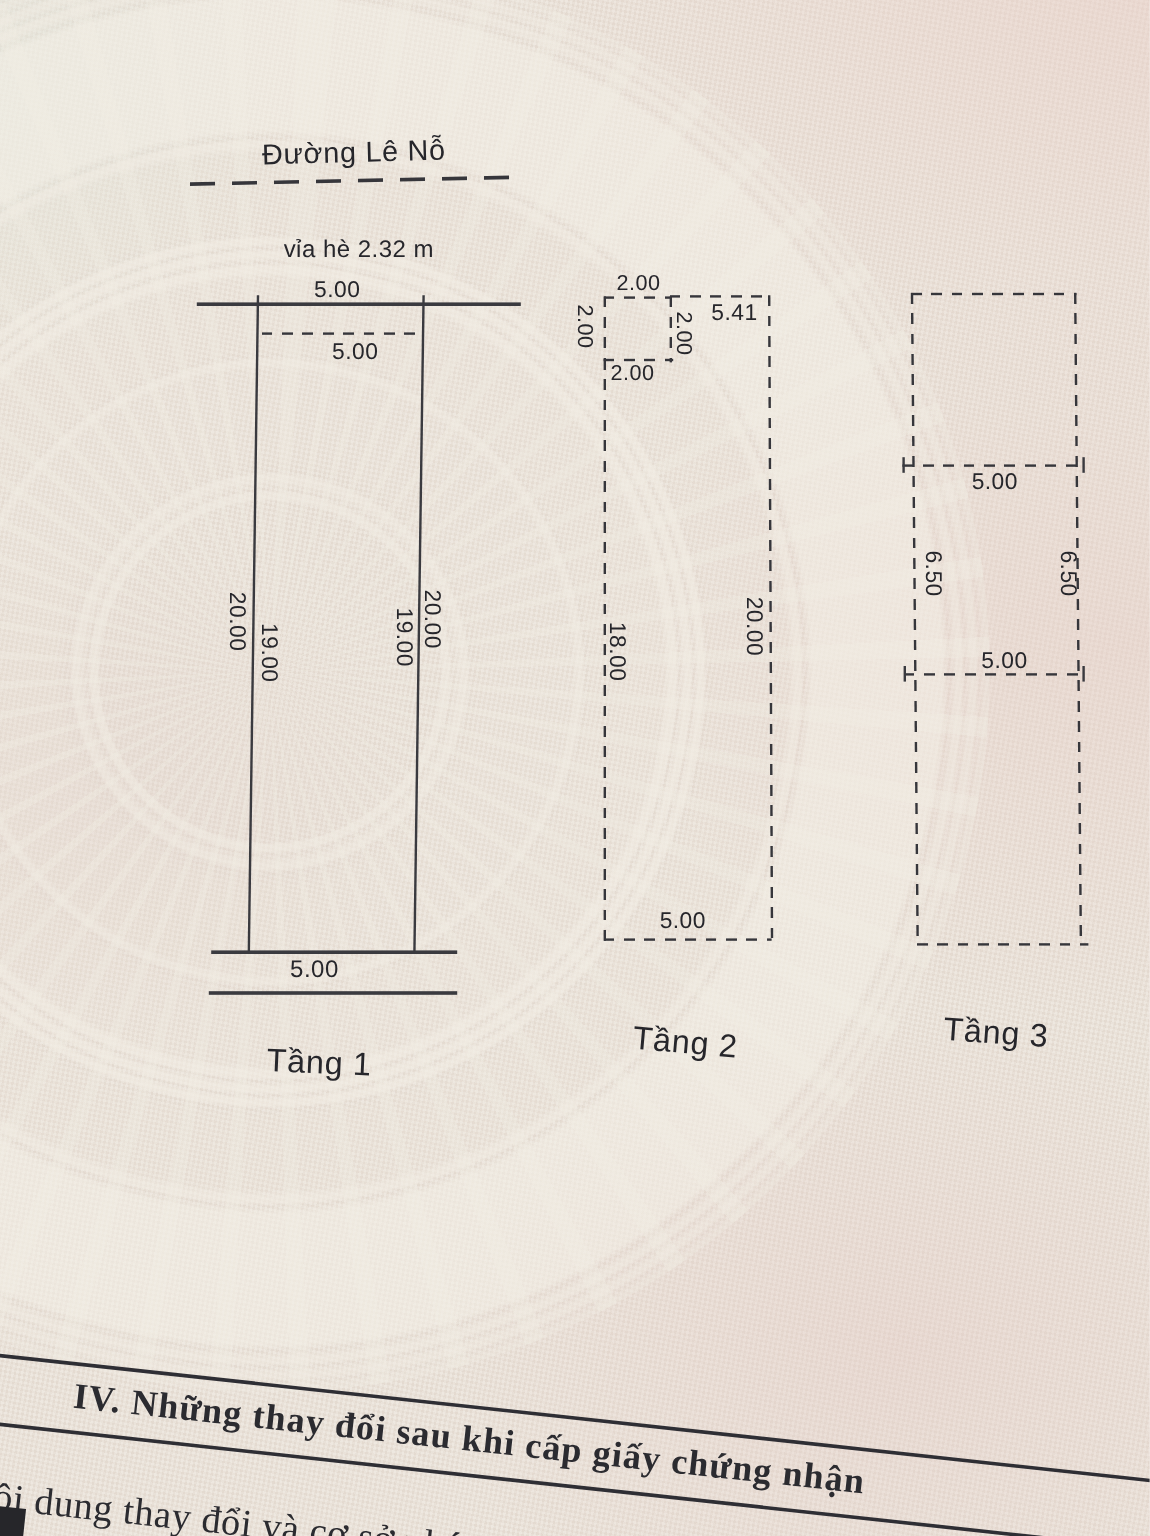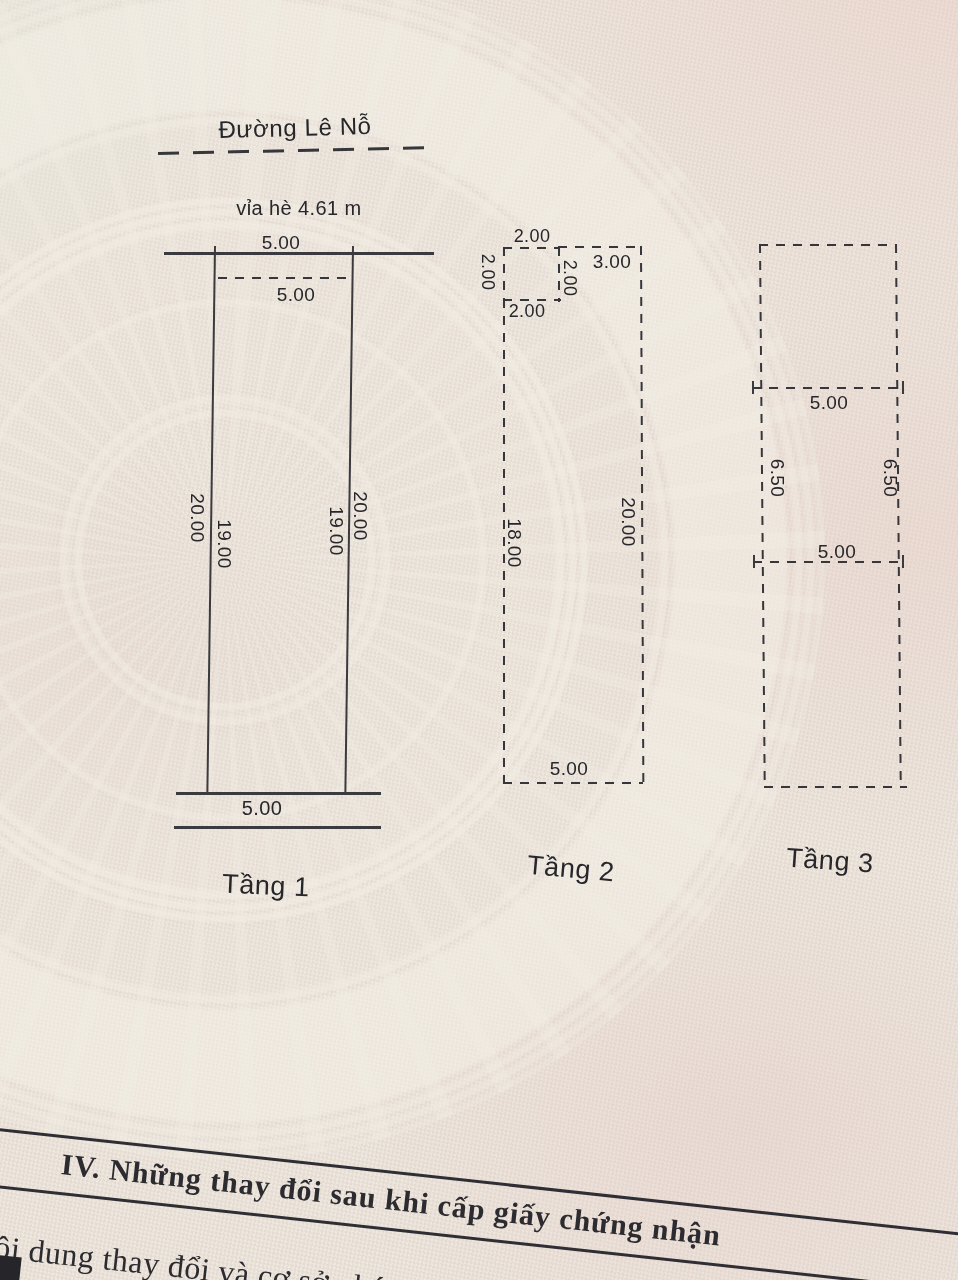--- a/index.html
+++ b/index.html
@@ -62,21 +62,21 @@
 </head>
 <body>
 
 <div id="page">
 
   <div id="drum"></div>
 
   <div class="lbl big" style="left:295px; top:128px; transform:translate(-50%,-50%) rotate(-1.5deg); font-size:24px;">Đường Lê Nỗ</div>
   <div class="hdash" style="left:158px; top:149px; width:278px; height:3px; transform:rotate(-1.2deg);
        background:repeating-linear-gradient(90deg,#36363b 0 21px, rgba(0,0,0,0) 21px 35px);"></div>
-  <div class="lbl" style="left:299px; top:208px; font-size:20px;">vỉa hè 4.61 m</div>
+  <div class="lbl" style="left:299px; top:208px; font-size:20px;">vỉa hè 2.32 m</div>
 
   <div class="lbl" style="left:281px; top:242px;">5.00</div>
   <div class="sline" style="left:164px; top:252px; width:270px; height:2.5px;"></div>
   <div class="sline" style="left:214px; top:246px; width:2px; height:547px; transform:rotate(0.8deg); transform-origin:top center;"></div>
   <div class="sline" style="left:352px; top:246px; width:2px; height:547px; transform:rotate(0.8deg); transform-origin:top center;"></div>
   <div class="hdash" style="left:218px; top:277px; width:132px;"></div>
   <div class="lbl" style="left:296px; top:294px;">5.00</div>
   <div class="lbl v" style="left:197px; top:518px;">20.00</div>
   <div class="lbl v" style="left:224px; top:544px;">19.00</div>
   <div class="lbl v" style="left:336px; top:531px;">19.00</div>
@@ -88,21 +88,21 @@
 
   <div class="lbl" style="left:532px; top:236px; font-size:18px;">2.00</div>
   <div class="hdash" style="left:503px; top:247px; width:57px;"></div>
   <div class="vdash" style="left:503px; top:247px; height:54px;"></div>
   <div class="vdash" style="left:558px; top:247px; height:55px;"></div>
   <div class="hdash" style="left:503px; top:299px; width:58px;"></div>
   <div class="lbl v" style="left:488px; top:272px; font-size:18px;">2.00</div>
   <div class="lbl v" style="left:570px; top:278px; font-size:18px;">2.00</div>
   <div class="lbl" style="left:527px; top:311px; font-size:18px;">2.00</div>
   <div class="hdash" style="left:558px; top:246px; width:84px;"></div>
-  <div class="lbl" style="left:612px; top:261px;">3.00</div>
+  <div class="lbl" style="left:612px; top:261px;">5.41</div>
   <div class="vdash" style="left:640px; top:246px; height:538px; transform:rotate(-0.25deg); transform-origin:top center;"></div>
   <div class="vdash" style="left:503px; top:299px; height:485px;"></div>
   <div class="hdash" style="left:503px; top:782px; width:140px;"></div>
   <div class="lbl v" style="left:514px; top:543px;">18.00</div>
   <div class="lbl v" style="left:628px; top:522px;">20.00</div>
   <div class="lbl" style="left:569px; top:768px;">5.00</div>
   <div class="lbl big" style="left:571px; top:869px; transform:translate(-50%,-50%) rotate(5deg);">Tầng 2</div>
 
   <div class="hdash" style="left:759px; top:244px; width:138px;"></div>
   <div class="vdash" style="left:759px; top:244px; height:543px; transform:rotate(-0.5deg); transform-origin:top center;"></div>

